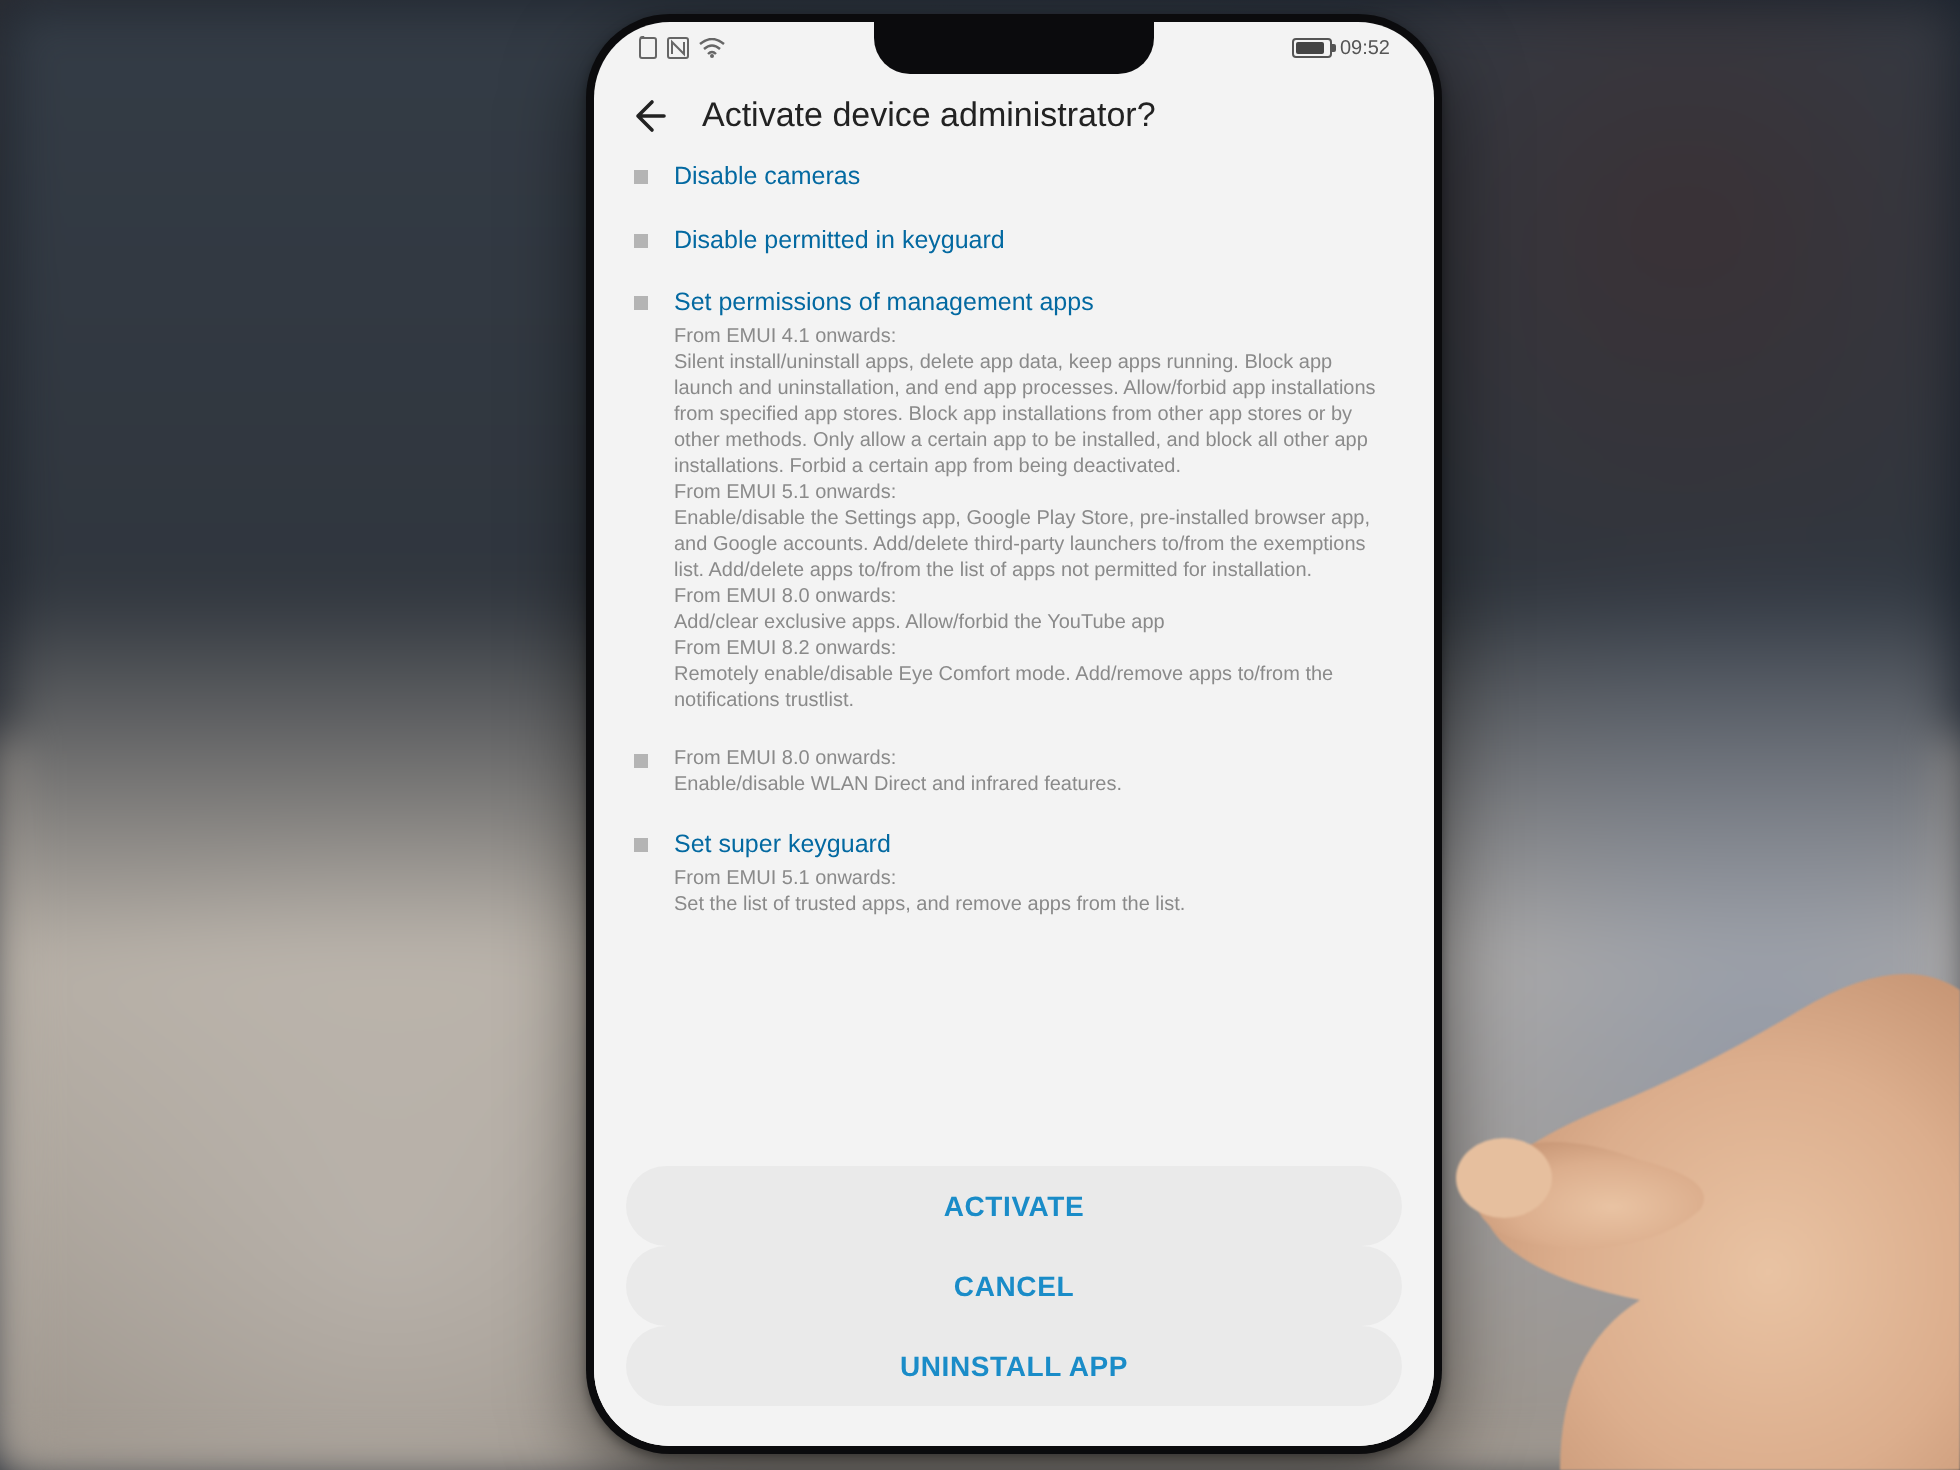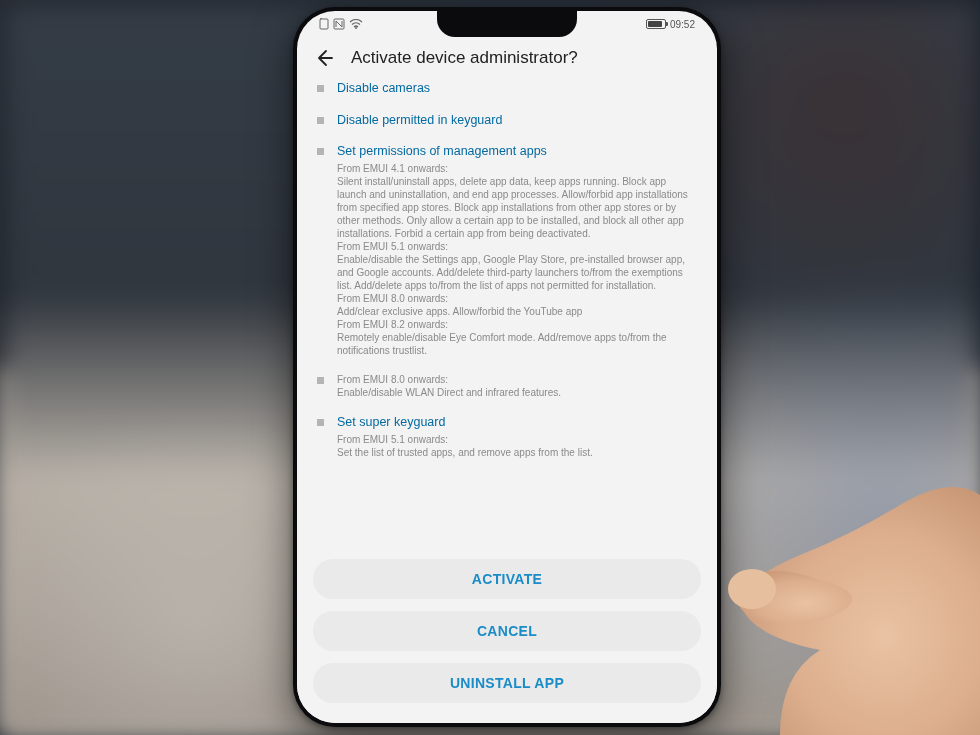--- a/index.html
+++ b/index.html
@@ -86,21 +86,21 @@
   .item .bullet {
     position:absolute; left:-20px; top:4px;
     width:7px; height:7px; background:#b4b4b4;
   }
   .item .ptitle { font-size:12.5px; color:#0369a1; margin-bottom:2px; line-height:1.25; }
   .item .pdesc { font-size:10px; color:#8a8a8a; line-height:1.3; white-space:pre-wrap; }
 
   .buttons {
     position:absolute; bottom:0; left:0; right:0;
     padding:4px 16px 20px;
-    display:flex; flex-direction:column; gap:12px;
+    display:flex; flex-direction:column; gap:0;
     background:linear-gradient(180deg, #f3f3f300 0%, #f3f3f3 16%);
   }
   .btn {
     height:40px; border:none; border-radius:20px;
     background:#eaeaea;
     color:#1a8cc8;
     font-size:14px; font-weight:600; letter-spacing:.3px;
     cursor:pointer;
   }
 

